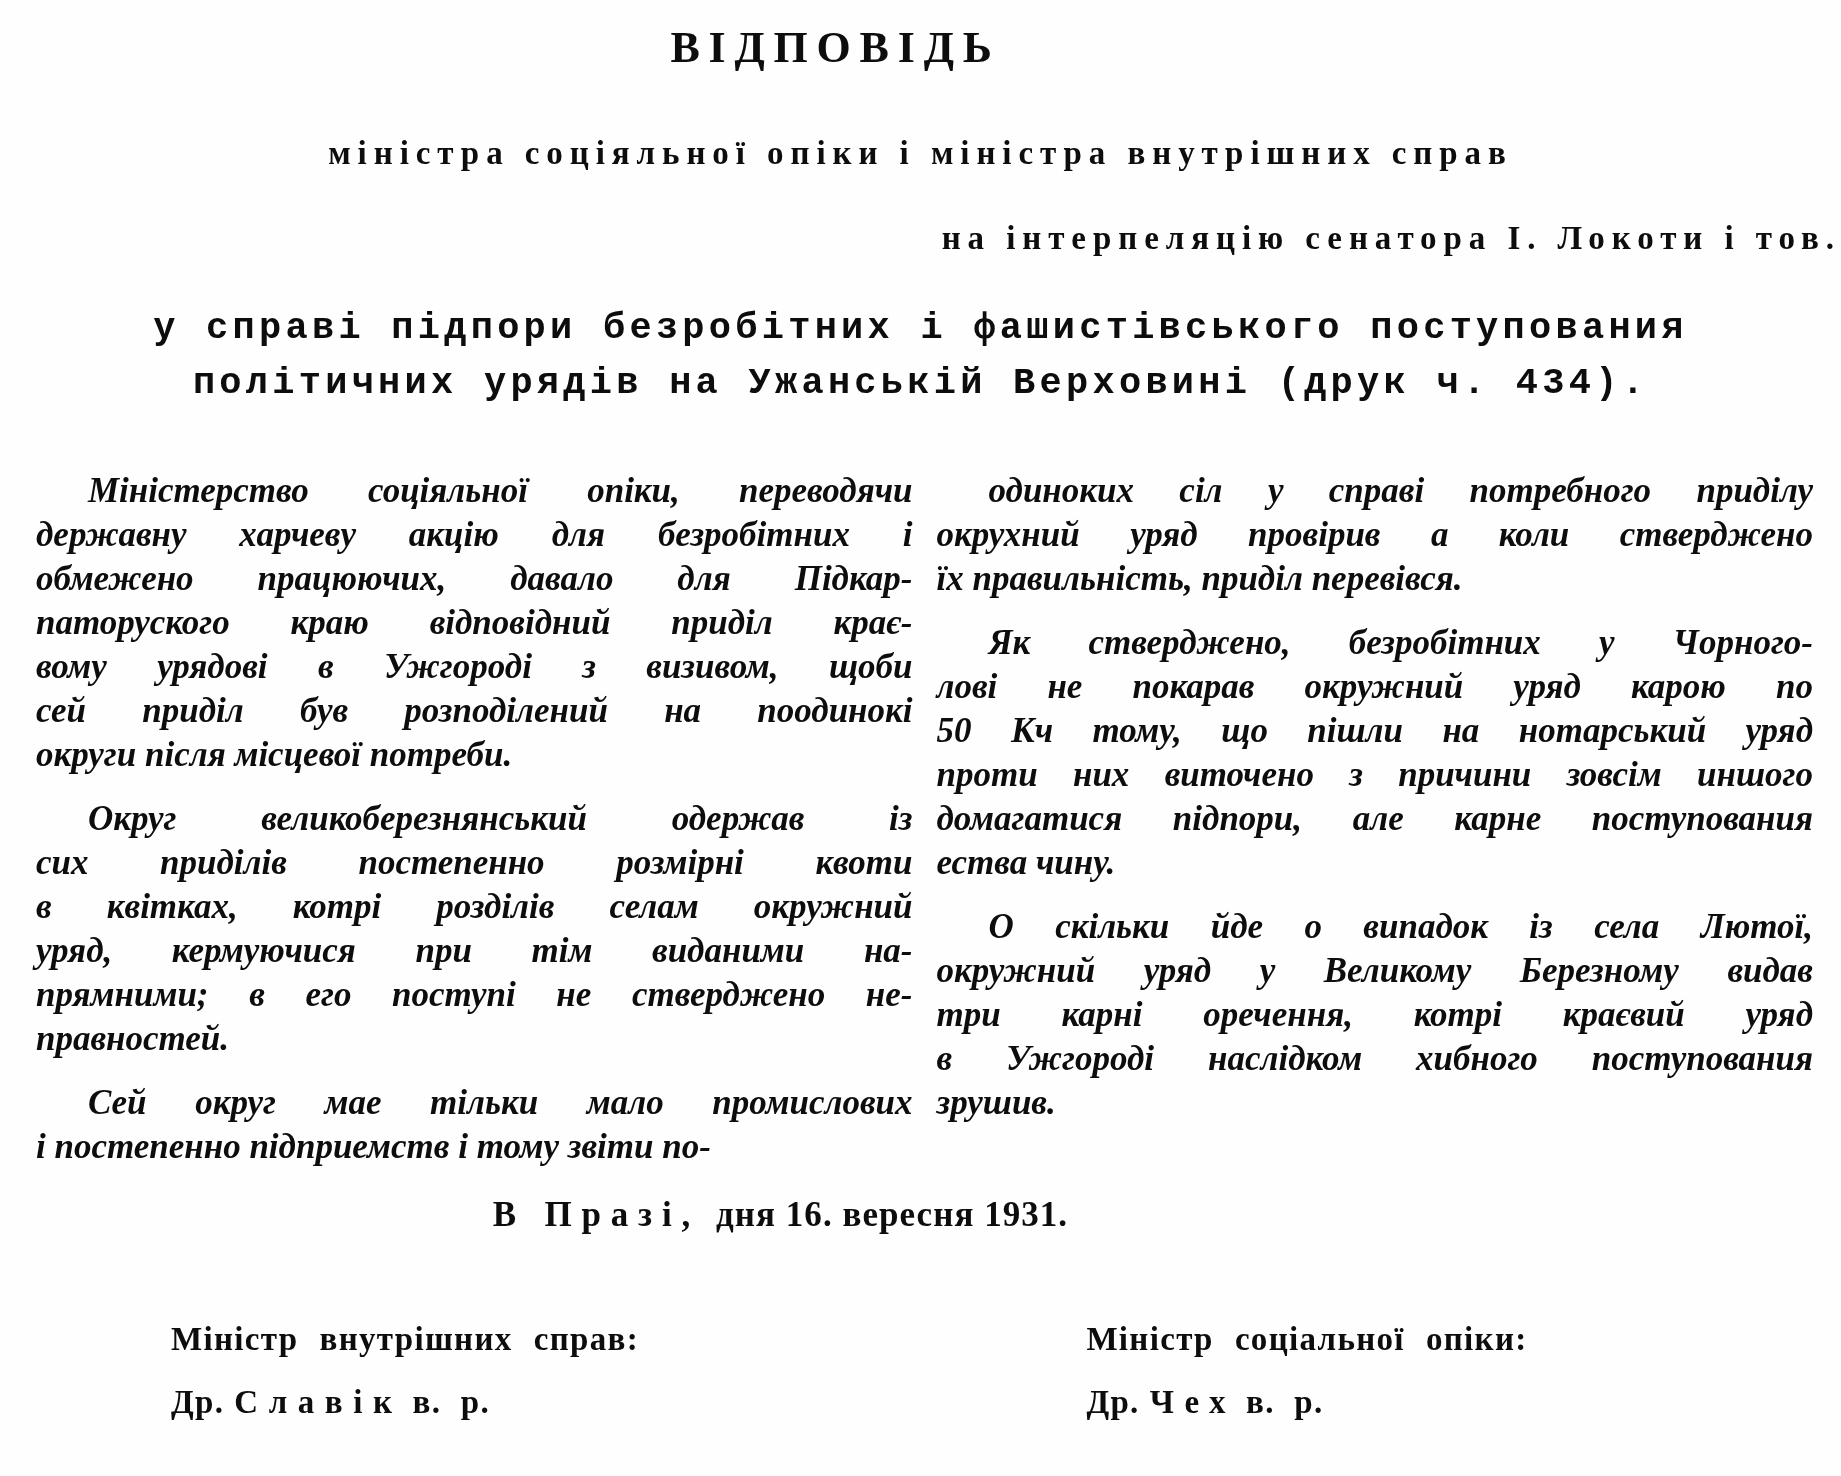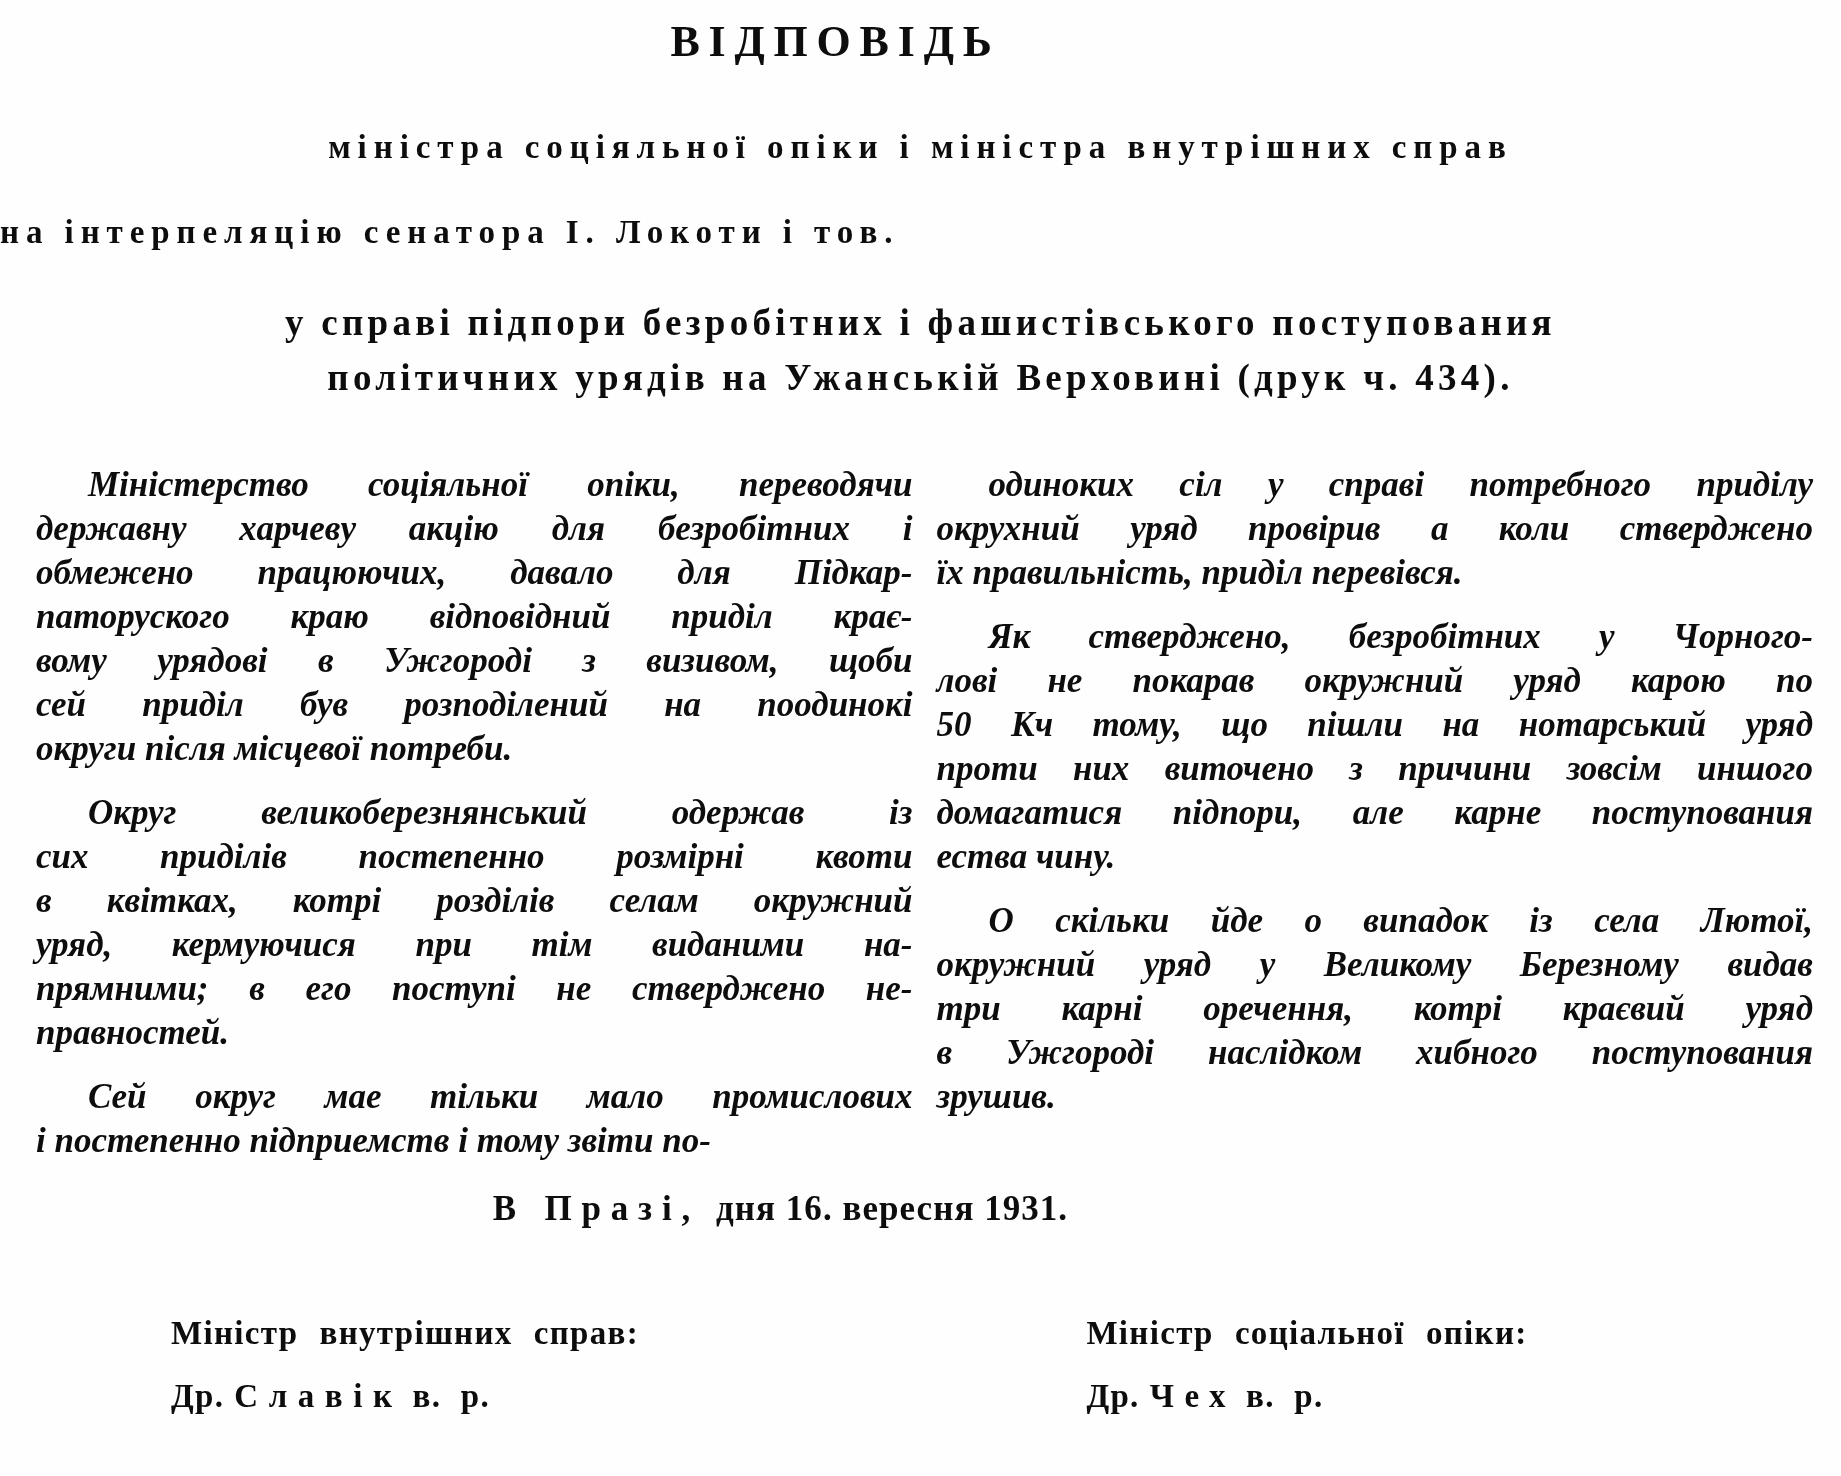--- a/index.html
+++ b/index.html
@@ -8,21 +8,21 @@
     background: #ffffff;
     overflow: hidden;
   }
   .page {
     width: 1841px; height: 1476px;
     background: #fefefe;
     color: #0d0d0d;
     font-family: "Liberation Serif", "DejaVu Serif", serif;
     font-weight: 700;
     box-sizing: border-box;
-    padding-top: 16px;
+    padding-top: 22px;
     position: relative;
   }
   .doc-title {
     font-size: 44px;
     letter-spacing: 0.20em;
     text-align: center;
     position: relative;
     left: -85px;
     margin: 0 0 62px 0;
     white-space: nowrap;
@@ -30,32 +30,32 @@
   .subtitle-1 {
     font-size: 33px;
     letter-spacing: 0.21em;
     text-align: center;
     margin: 0 0 48px 0;
     white-space: nowrap;
   }
   .subtitle-2 {
     font-size: 33px;
     letter-spacing: 0.21em;
-    text-align: left;
+    text-align: right;
     margin: 0 0 44px 0;
     white-space: nowrap;
   }
   .subject {
     font-size: 37px;
     letter-spacing: 0.115em;
     text-align: center;
     line-height: 55px;
     margin: 0 0 58px 0;
   }
-  .subject .subject-line { white-space: nowrap; }
+  .subject .subject-line { white-space: nowrap; font-family: Liberation Mono, monospace; }
   .columns {
     display: flex;
     gap: 24px;
     padding: 0 28px 0 36px;
     font-size: 35px;
     line-height: 44px;
     font-style: italic;
   }
   .column { flex: 1 1 0; min-width: 0; }
   .para { margin: 0 0 20px 0; }

